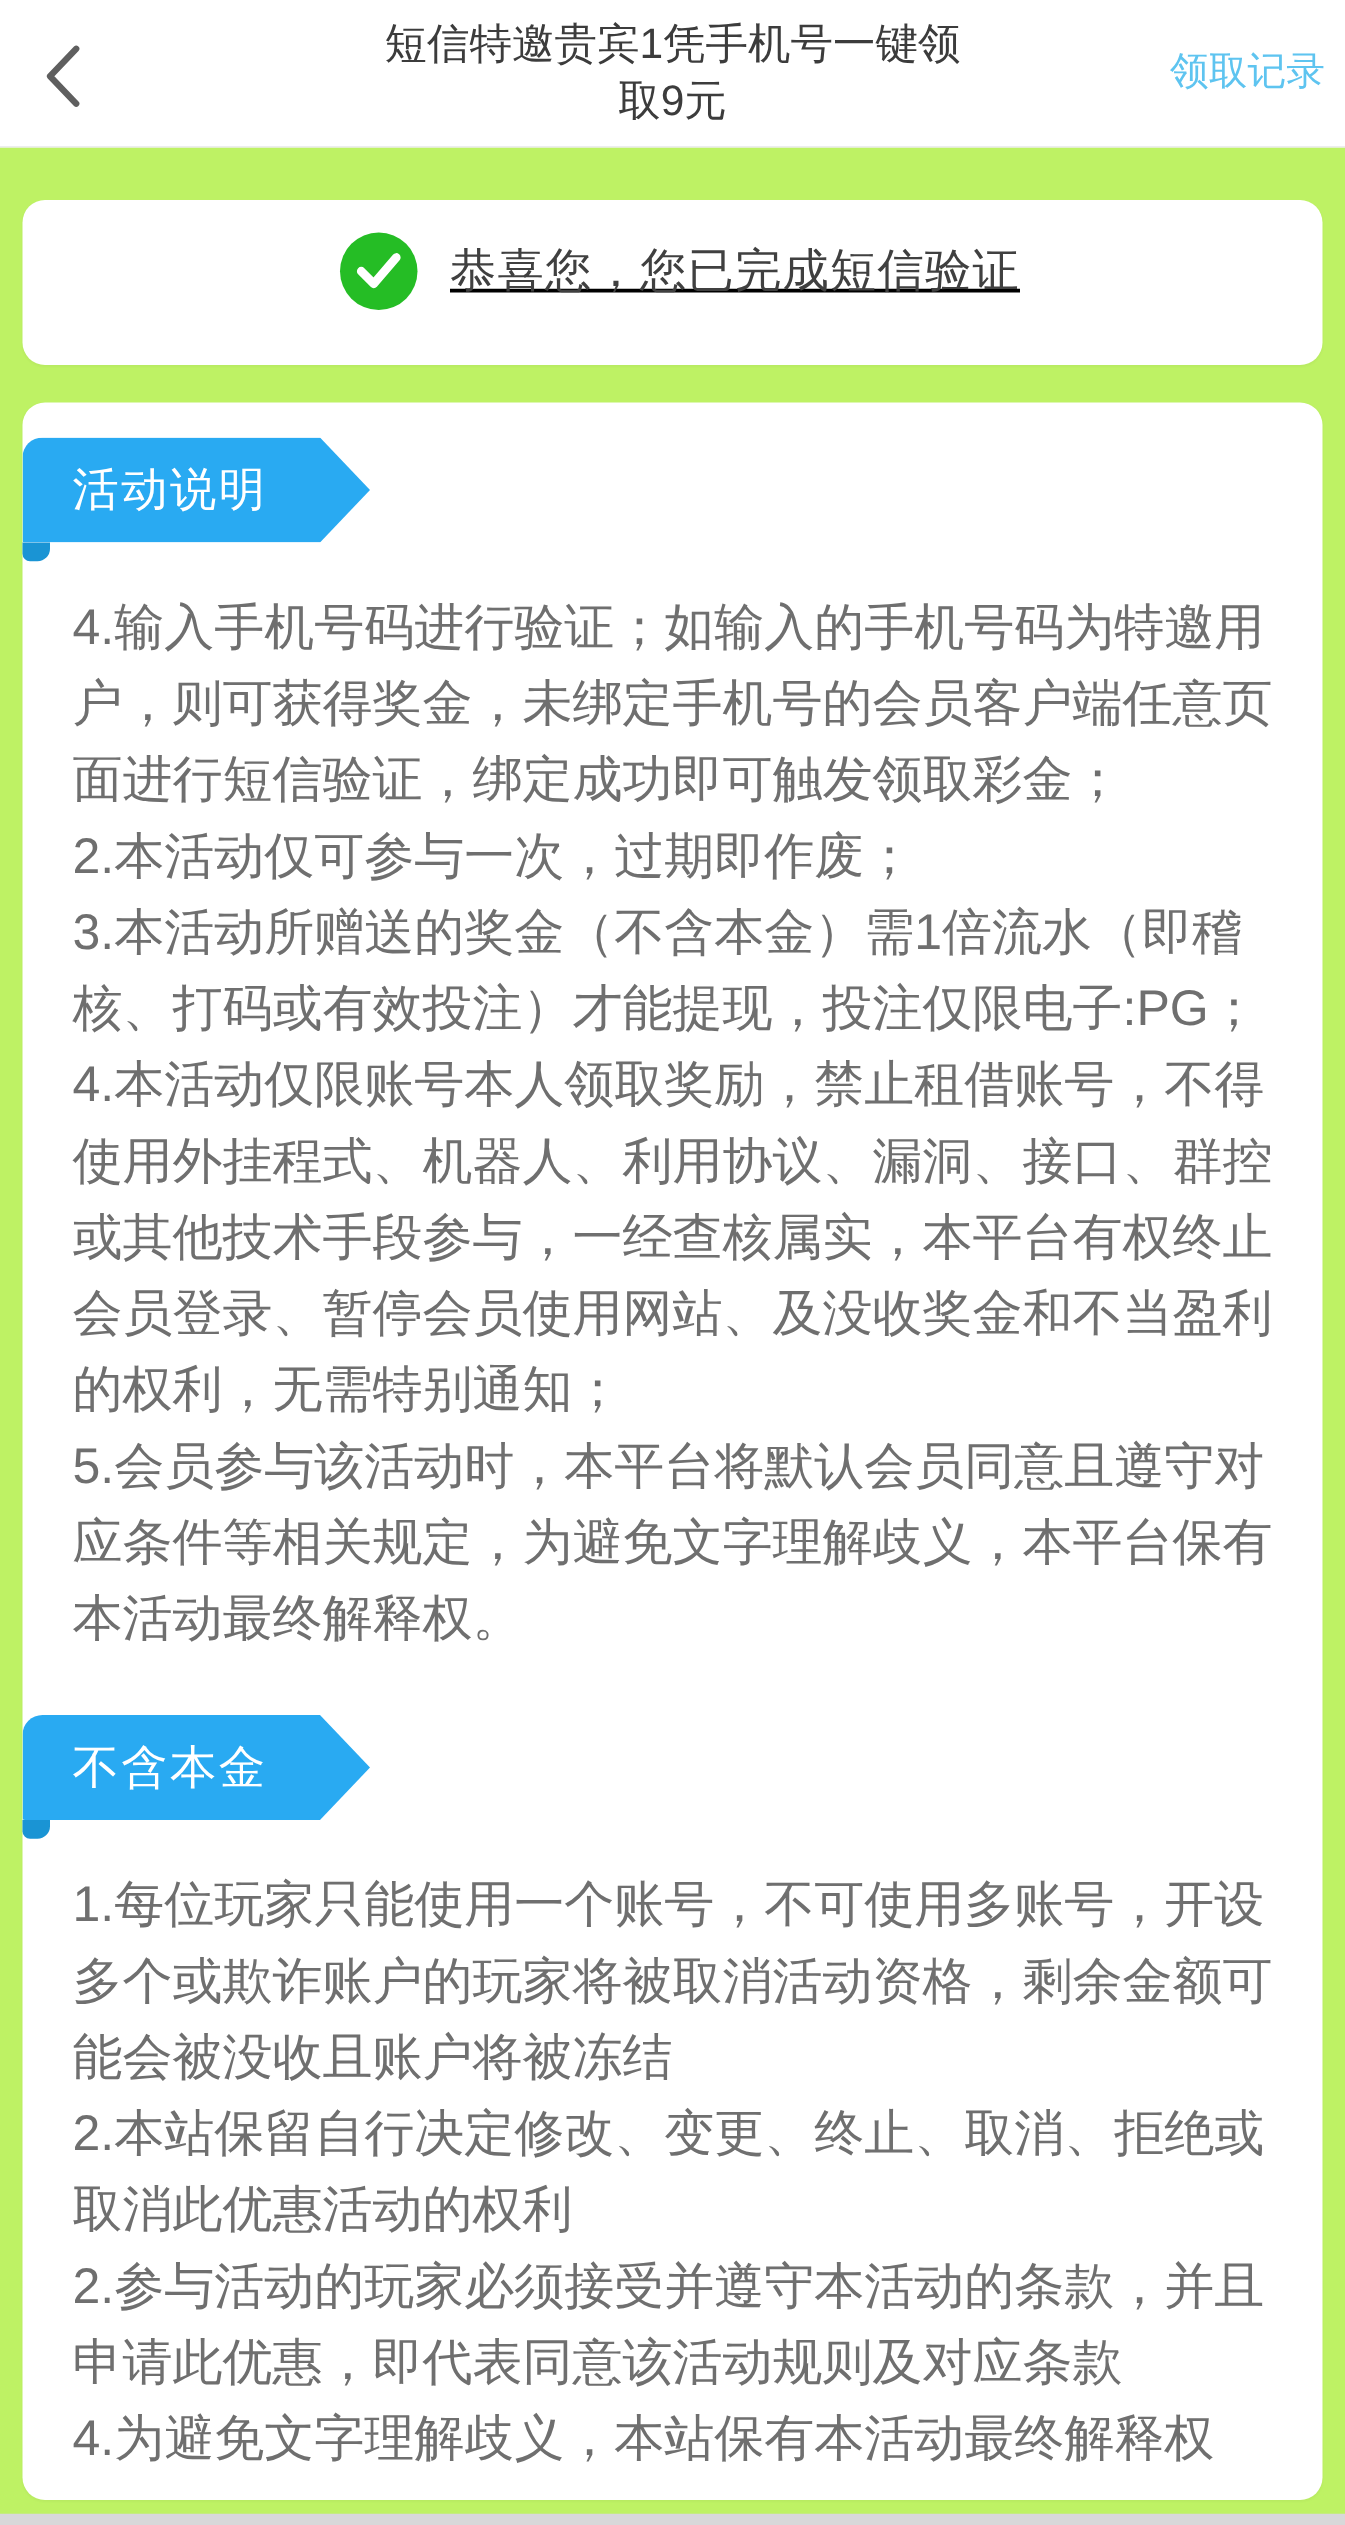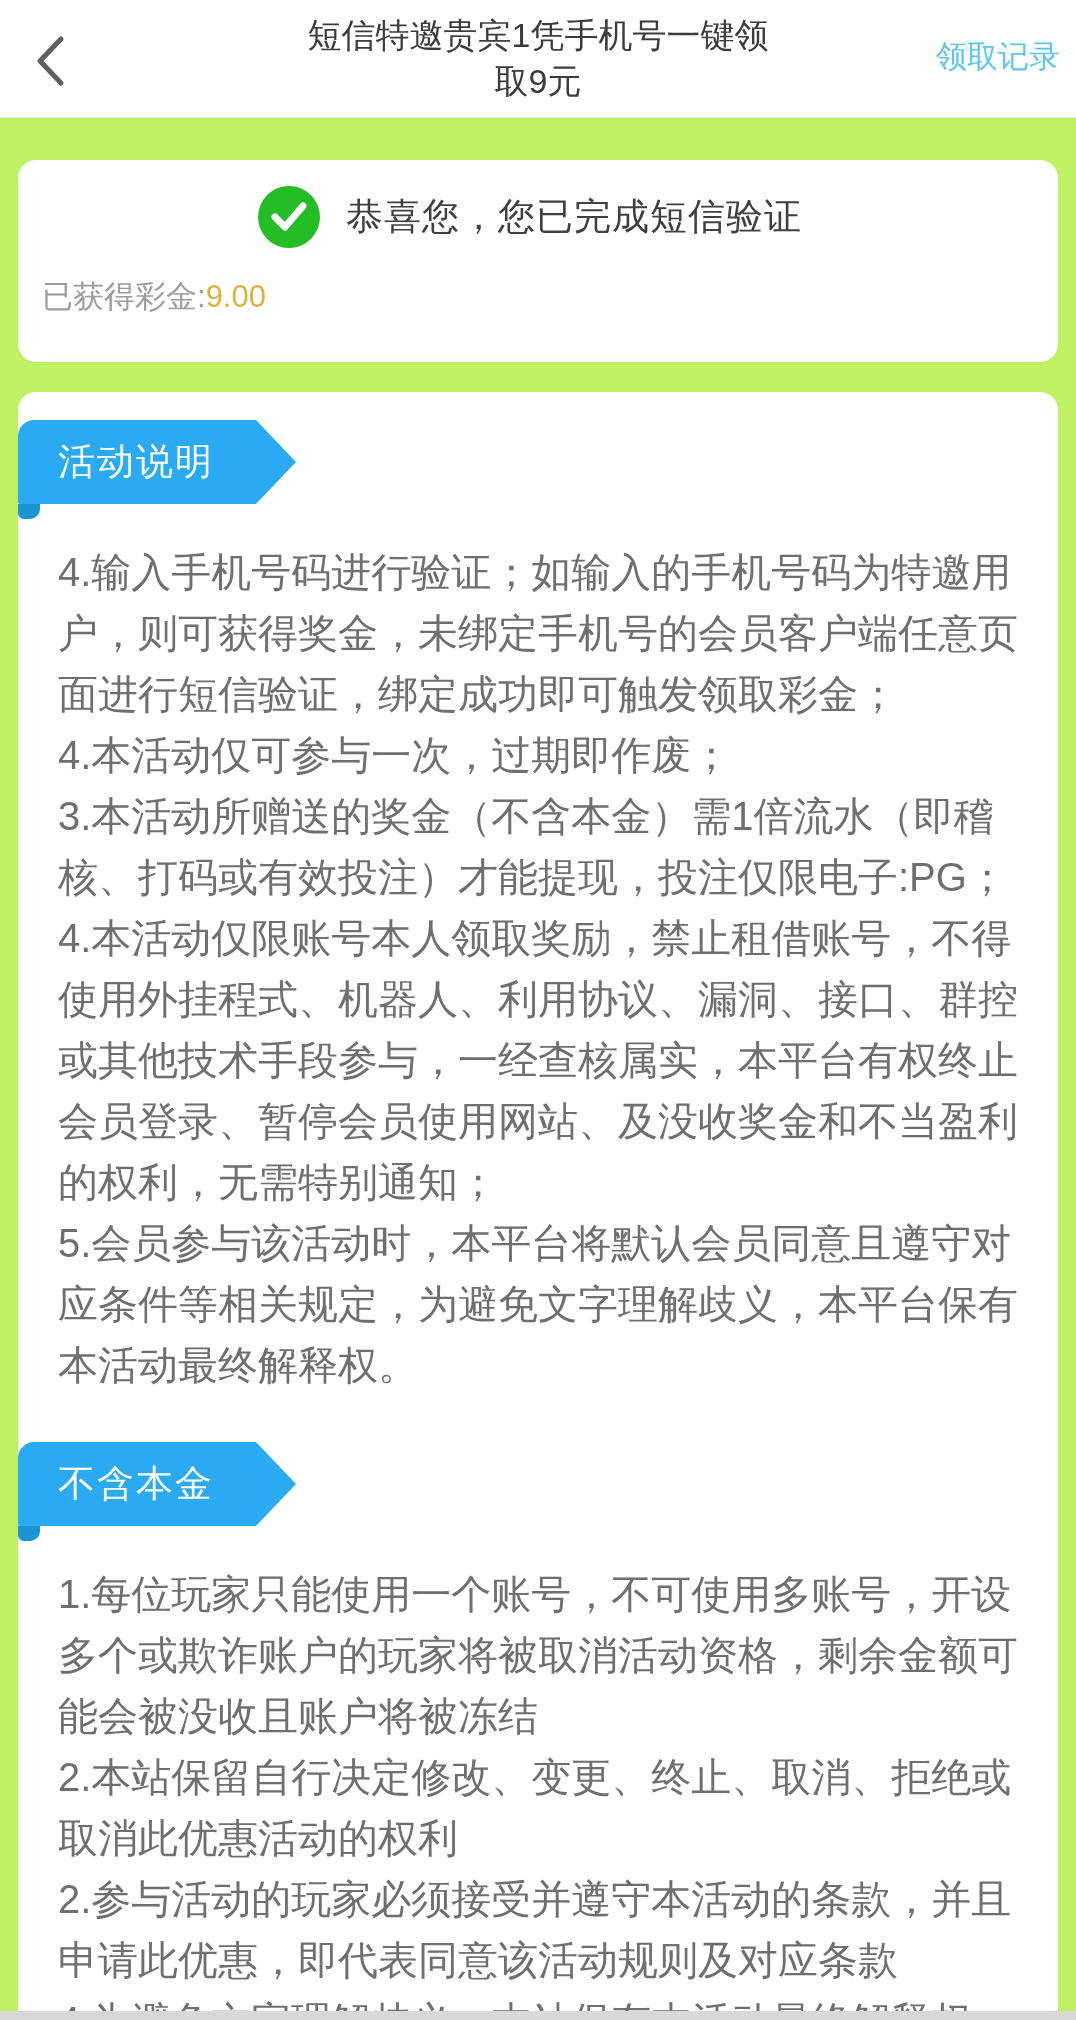--- a/index.html
+++ b/index.html
@@ -57,21 +57,22 @@
 
   
   .card {
     background: #ffffff;
     border-radius: 18px;
     margin: 0 18px;
     box-shadow: 0 1px 2px rgba(0,0,0,0.03);
   }
   .result-card {
     margin-top: 42px;
-    padding: 26px 40px 44px 24px;
+    padding: 26px 40px 44px 52px;
+    text-decoration: underline;
   }
   .result-row {
     display: flex;
     align-items: center;
     justify-content: center;
     gap: 26px;
   }
   .check-circle {
     width: 62px;
     height: 62px;
@@ -165,35 +166,32 @@
 
   <section class="card result-card">
     <div class="result-row">
       <span class="check-circle">
         <svg width="36" height="30" viewBox="0 0 36 30">
           <polyline points="4,15 14,25 32,4" fill="none" stroke="#ffffff" stroke-width="7" stroke-linecap="round" stroke-linejoin="round"></polyline>
         </svg>
       </span>
       <span class="result-text">恭喜您，您已完成短信验证</span>
     </div>
-    <div class="bonus-line">
-      <span>已获得彩金:</span><span class="amount">9.00</span>
-    </div>
   </section>
 
   <section class="card rules-card">
 
     <div class="ribbon-wrap">
       <div class="ribbon">活动说明</div>
       <div class="ribbon-fold"></div>
     </div>
 
     <div class="paras">
       <p>4.输入手机号码进行验证；如输入的手机号码为特邀用户，则可获得奖金，未绑定手机号的会员客户端任意页面进行短信验证，绑定成功即可触发领取彩金；</p>
-      <p>4.本活动仅可参与一次，过期即作废；</p>
+      <p>2.本活动仅可参与一次，过期即作废；</p>
       <p>3.本活动所赠送的奖金（不含本金）需1倍流水（即稽核、打码或有效投注）才能提现，投注仅限电子:PG；</p>
       <p>4.本活动仅限账号本人领取奖励，禁止租借账号，不得使用外挂程式、机器人、利用协议、漏洞、接口、群控或其他技术手段参与，一经查核属实，本平台有权终止会员登录、暂停会员使用网站、及没收奖金和不当盈利的权利，无需特别通知；</p>
       <p>5.会员参与该活动时，本平台将默认会员同意且遵守对应条件等相关规定，为避免文字理解歧义，本平台保有本活动最终解释权。</p>
     </div>
 
     <div class="ribbon-wrap ribbon-terms">
       <div class="ribbon">不含本金</div>
       <div class="ribbon-fold"></div>
     </div>
 

